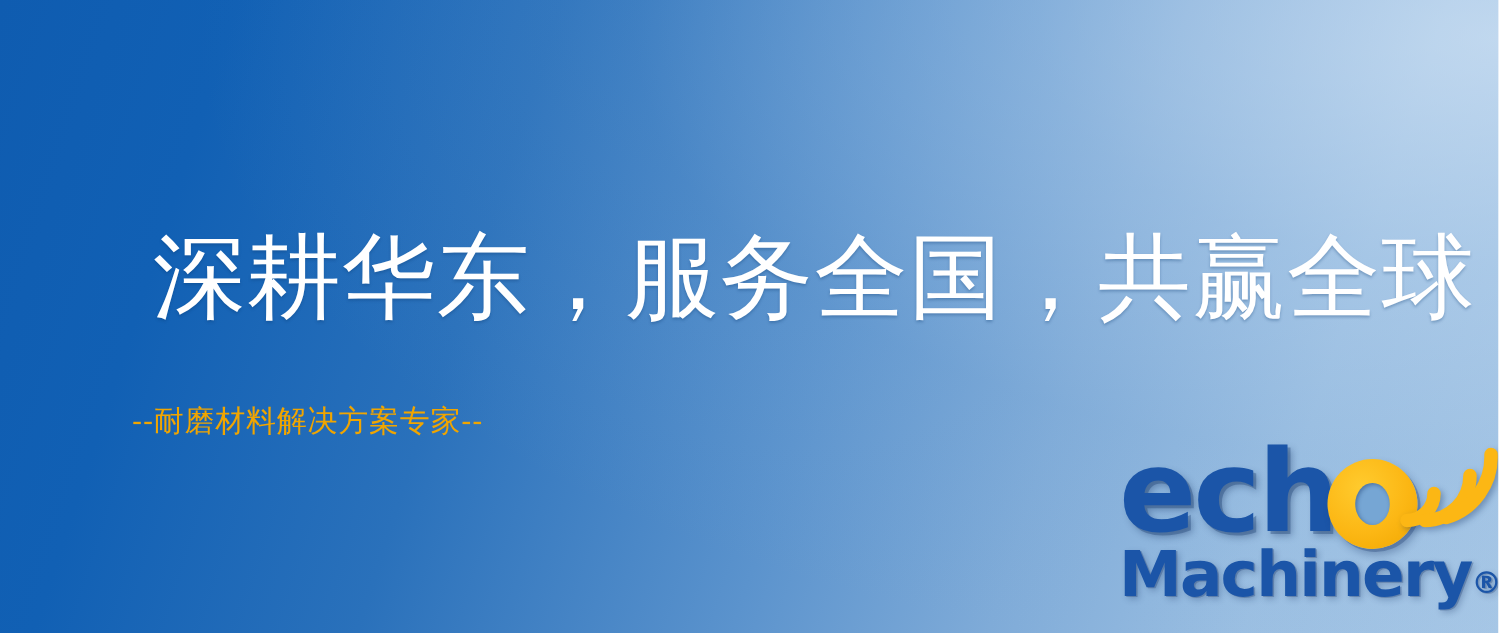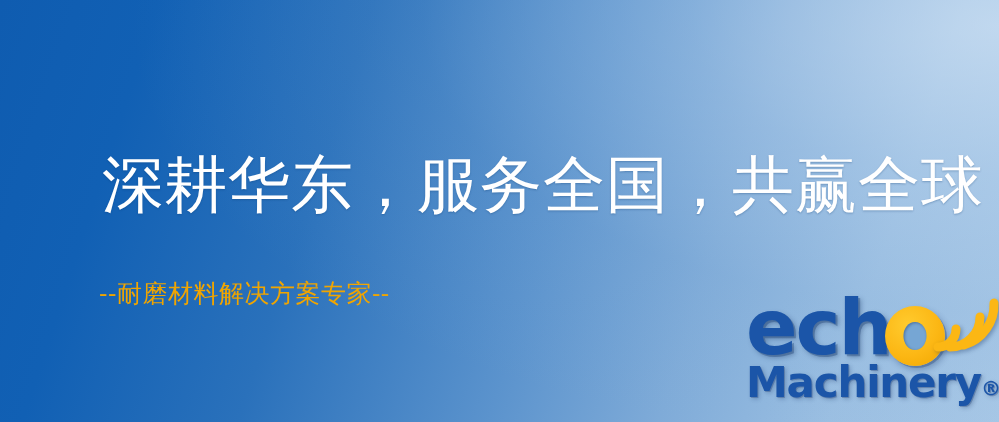--- a/index.html
+++ b/index.html
@@ -54,24 +54,24 @@
     color: #ffffff;
     white-space: nowrap;
     text-shadow: 0 1px 2px rgba(9, 56, 110, 0.30);
   }
 
   
   #subheadline {
     position: absolute;
     left: 88px;
     top: 268px;
-    margin: 11px;
+    margin: 0;
     font-family: "DejaVu Serif", "Liberation Serif", serif;
     font-weight: 400;
-    font-size: 25px;
+    font-size: 20px;
     line-height: 1.2;
     letter-spacing: 0.5px;
     color: #f0a500;
     white-space: nowrap;
   }
 
   
   #logo {
     position: absolute;
     left: 742px;

